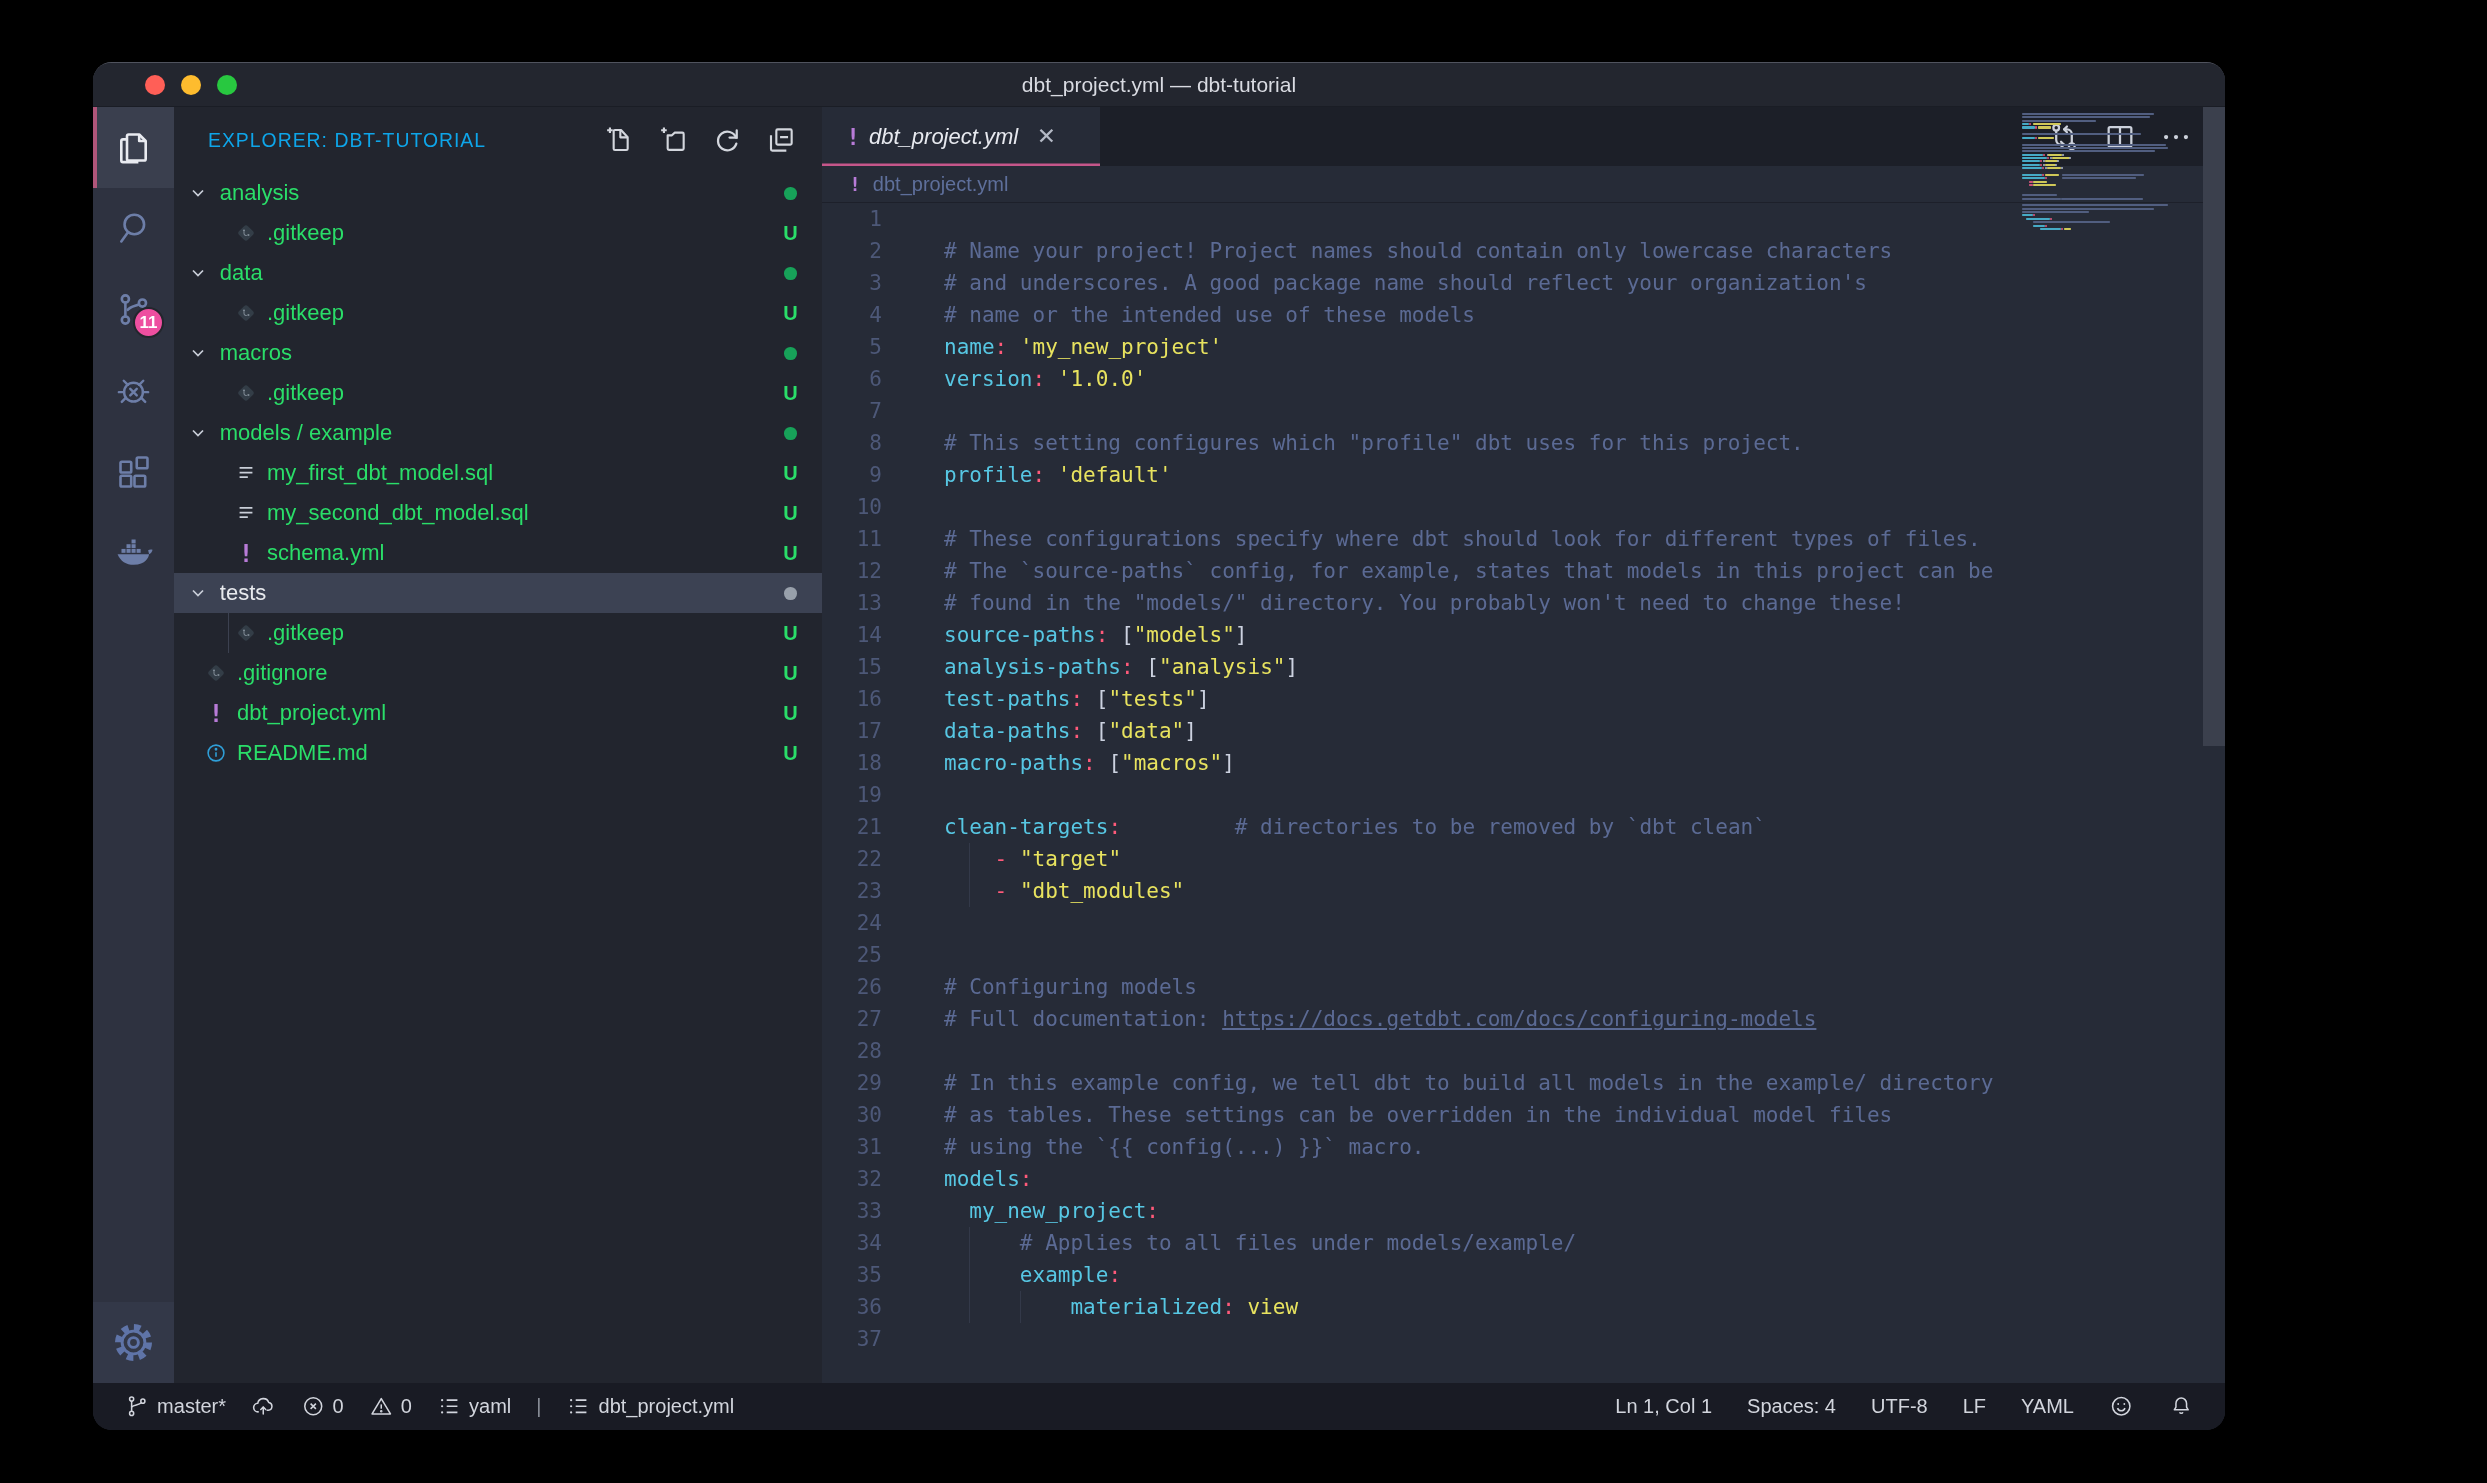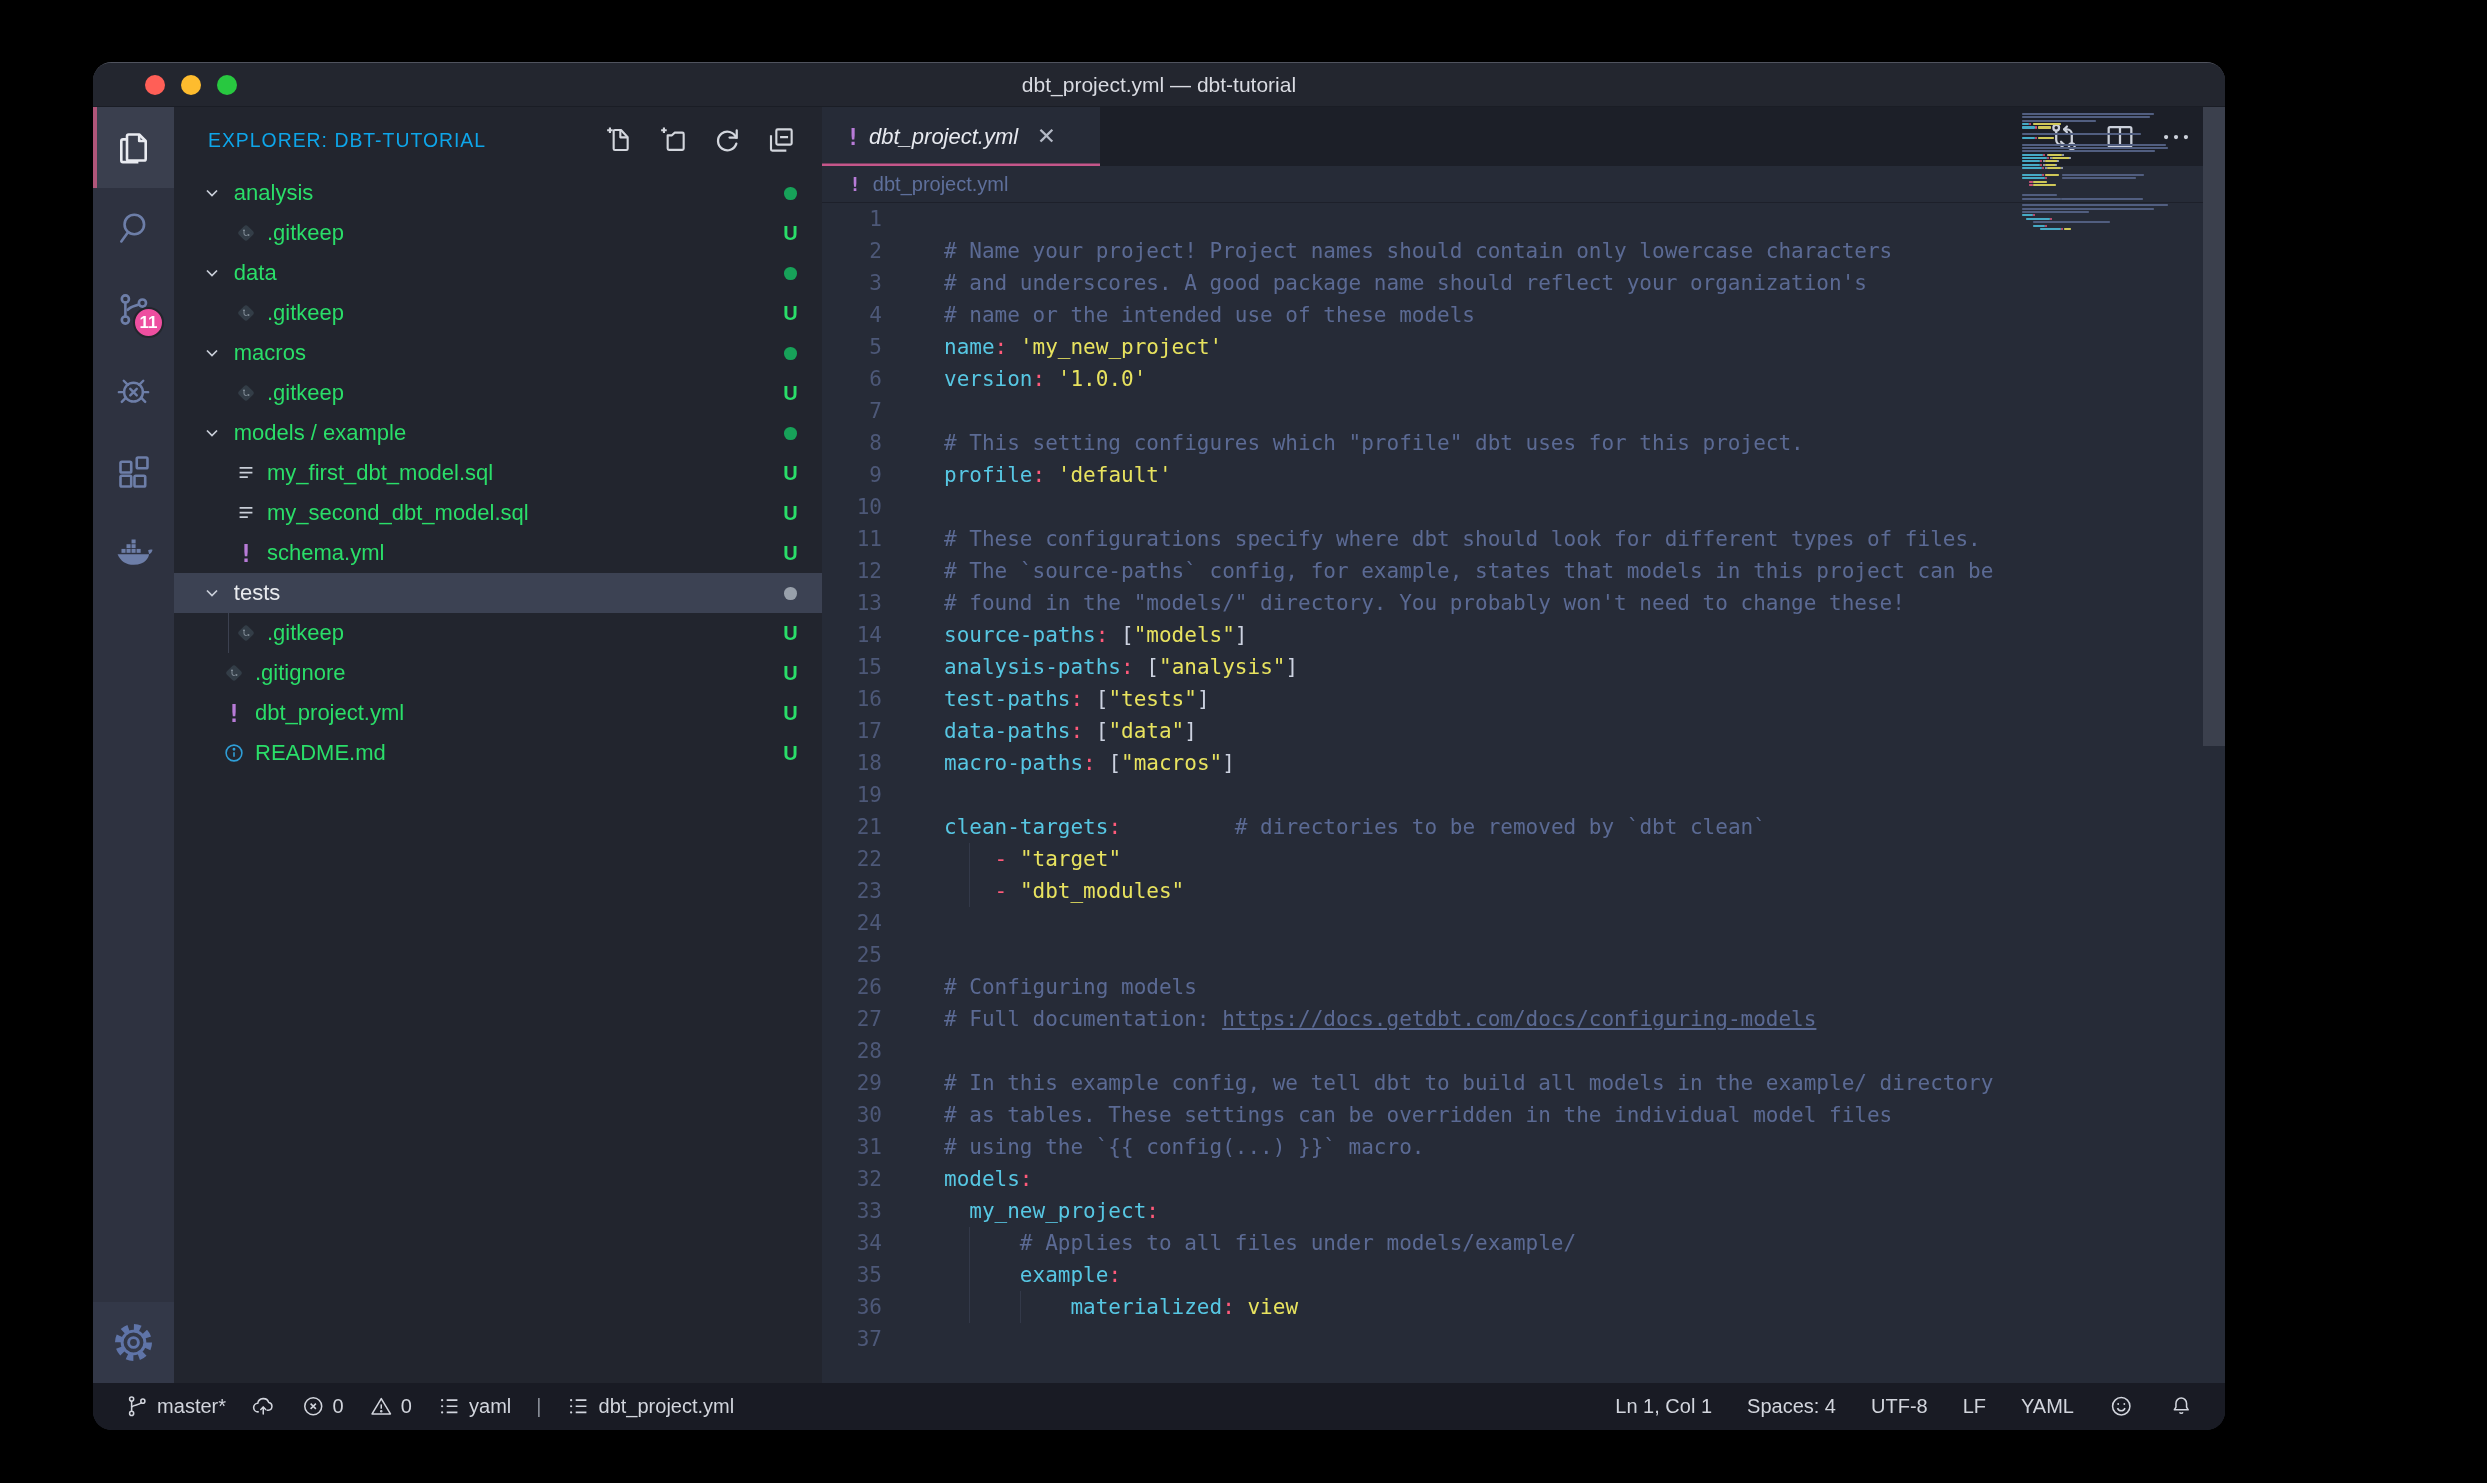--- a/index.html
+++ b/index.html
@@ -33,23 +33,23 @@
               border:2.5px solid #23262d; }
   .ab-spacer { flex:1; }
   
   .sidebar { width:648px; background:#22252e; flex:none; display:flex; flex-direction:column; }
   .sb-header { height:66px; flex:none; display:flex; align-items:center; padding:0 25px 0 34px; }
   .sb-title { color:#0ea5e9; font-size:19.4px; letter-spacing:1px; flex:1; }
   .sb-actions { display:flex; gap:22px; }
   .sb-actions svg { width:32px; height:32px; color:#d3d6dd; }
   .tree-row { height:40px; display:flex; align-items:center; font-size:22px;
               color:#2ade69; position:relative; padding-right:17px; }
-  .tree-row.top { padding-left:28px;justify-content:center; }
+  .tree-row.top { padding-left:14px;justify-content:center; }
   .tree-row.child { padding-left:61px; }
-  .tree-row.root { padding-left:49px; }
+  .tree-row.root { padding-left:31px; }
   .tree-row .chev { width:20px; height:20px; margin-right:11.8px; color:#c9ced8; flex:none; }
   .tree-row .fico { width:22px; height:22px; margin-right:10px; flex:none; }
   .tree-row.selected { background:#3c4253; color:#e8eaee; }
   .tree-label { white-space:nowrap; }
   .tree-badge { margin-left:auto; width:29px; text-align:center; font-size:20px;
                 font-weight:600; color:#2ade69; flex:none; }
   .tree-row.selected .tree-badge { color:#98a0ab; }
   .dot { display:inline-block; width:12.6px; height:12.6px; border-radius:50%; background:#17a259; }
   .tree-row.selected .dot { background:#98a0ab; }
   .tree-guide { position:absolute; left:54px; top:0; bottom:0; width:1.3px; background:#3c4150; }

